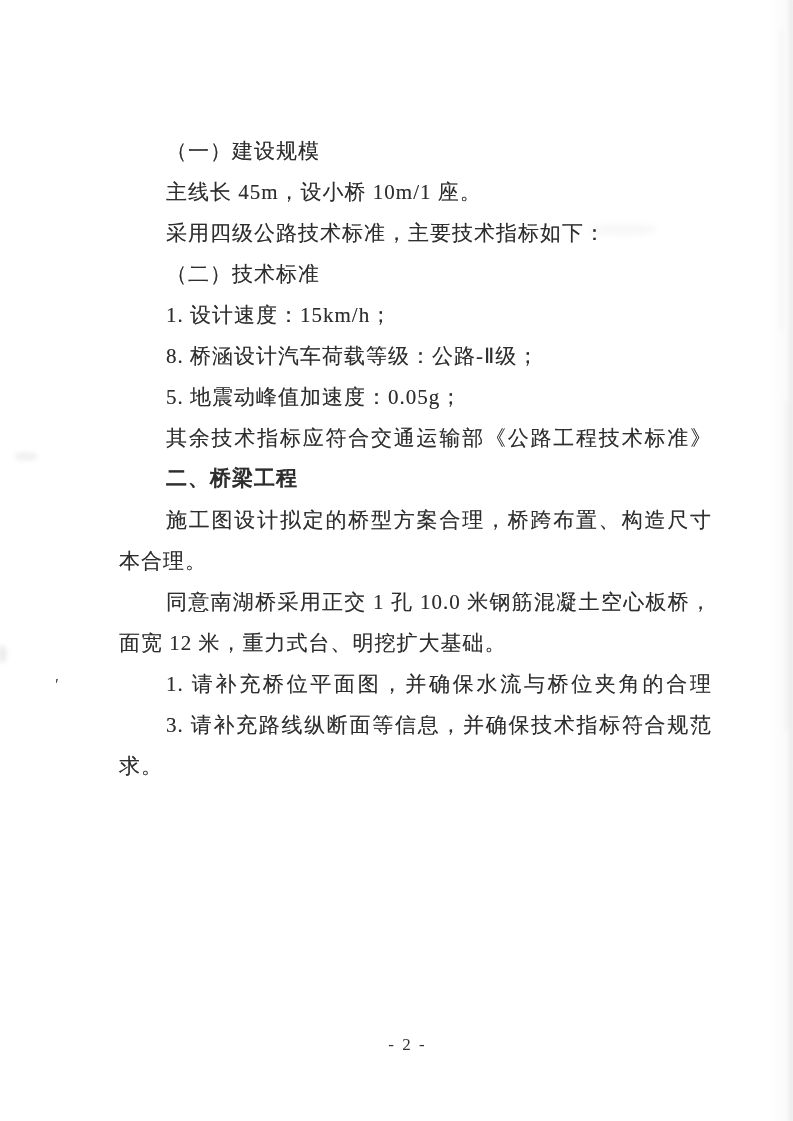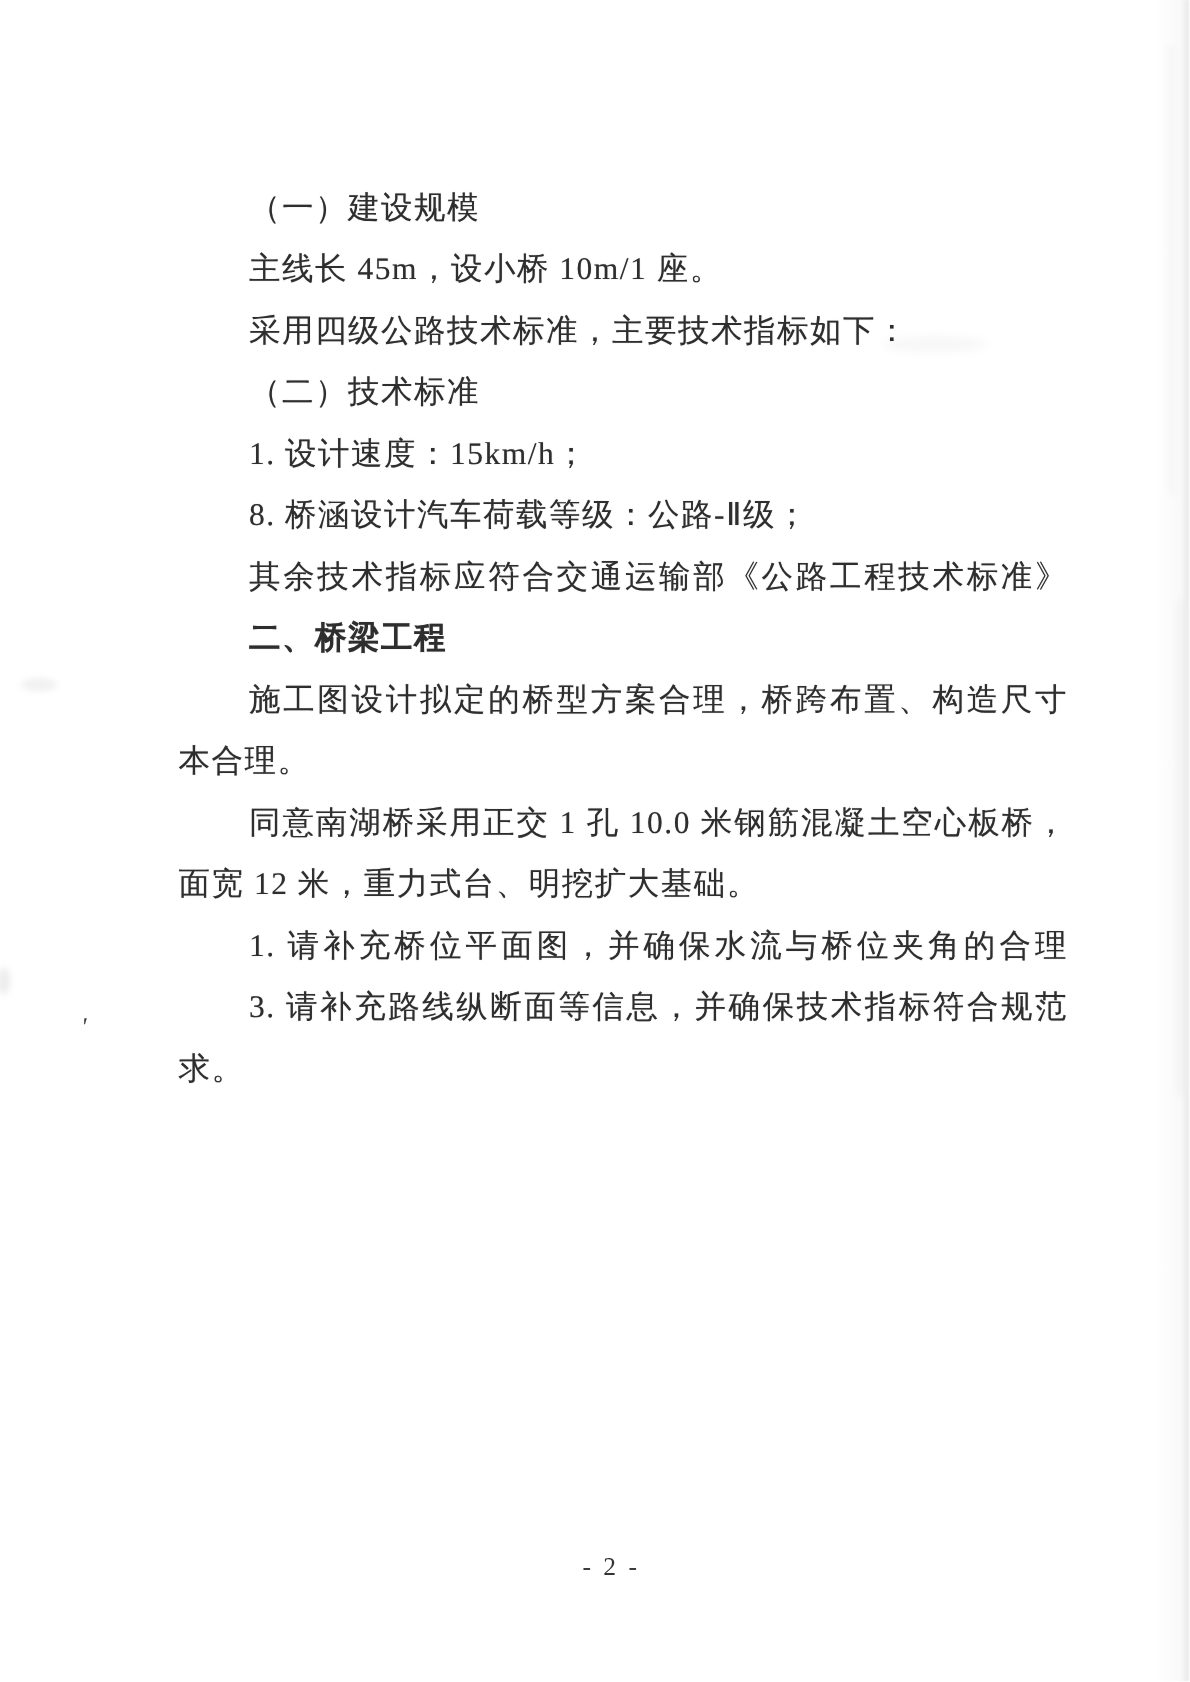--- a/index.html
+++ b/index.html
@@ -15,21 +15,21 @@
     font-family: "Liberation Serif", serif;
   }
   .scan-page {
     position: absolute;
     inset: 0;
     background: linear-gradient(to right, #ffffff 0%, #ffffff 97%, #fafafa 99%, #f4f4f4 100%);
   }
   .doc-body {
     position: absolute;
     left: 119px;
-    top: 118px;
+    top: 131px;
     width: 593px;
     color: #2e2e2e;
     font-size: 21px;
     letter-spacing: 1px;
     text-shadow: 0 0 0.6px rgba(40,40,40,0.45);
   }
   .doc-line {
     height: 41px;
     line-height: 41px;
     white-space: nowrap;
@@ -38,20 +38,21 @@
     padding-left: 47px;
   }
   .doc-line.fill {
     white-space: normal;
     text-align: justify;
     text-align-last: justify;
     overflow: hidden;
   }
   .doc-line.bold {
     font-weight: bold;
+    font-family: Liberation Mono, monospace;
   }
   .page-footer {
     position: absolute;
     left: 0;
     right: 0;
     top: 1033px;
     height: 24px;
     line-height: 24px;
     text-align: center;
     transform: translateX(11px);
@@ -99,20 +100,21 @@
 
 <div class="scan-page">
 
   <div class="doc-body">
     <div class="doc-line indent">（一）建设规模</div>
     <div class="doc-line indent">主线长 45m，设小桥 10m/1 座。</div>
     <div class="doc-line indent">采用四级公路技术标准，主要技术指标如下：</div>
     <div class="doc-line indent">（二）技术标准</div>
     <div class="doc-line indent">1. 设计速度：15km/h；</div>
     <div class="doc-line indent">8. 桥涵设计汽车荷载等级：公路-Ⅱ级；</div>
+    <div class="doc-line indent">5. 地震动峰值加速度：0.05g；</div>
     <div class="doc-line indent fill">其余技术指标应符合交通运输部《公路工程技术标准》(JTG</div>
     <div class="doc-line indent bold">二、桥梁工程</div>
     <div class="doc-line indent fill">施工图设计拟定的桥型方案合理，桥跨布置、构造尺寸基</div>
     <div class="doc-line">本合理。</div>
     <div class="doc-line indent fill">同意南湖桥采用正交 1 孔 10.0 米钢筋混凝土空心板桥，桥</div>
     <div class="doc-line">面宽 12 米，重力式台、明挖扩大基础。</div>
     <div class="doc-line indent fill">1. 请补充桥位平面图，并确保水流与桥位夹角的合理性。</div>
     <div class="doc-line indent fill">3. 请补充路线纵断面等信息，并确保技术指标符合规范要</div>
     <div class="doc-line">求。</div>
   </div>

